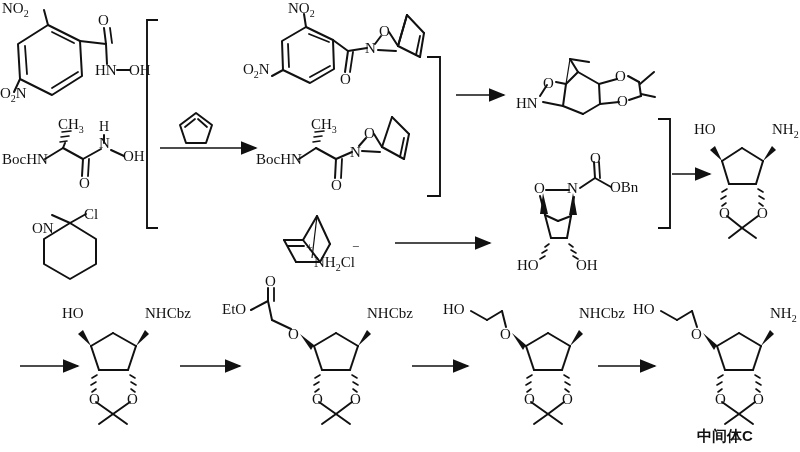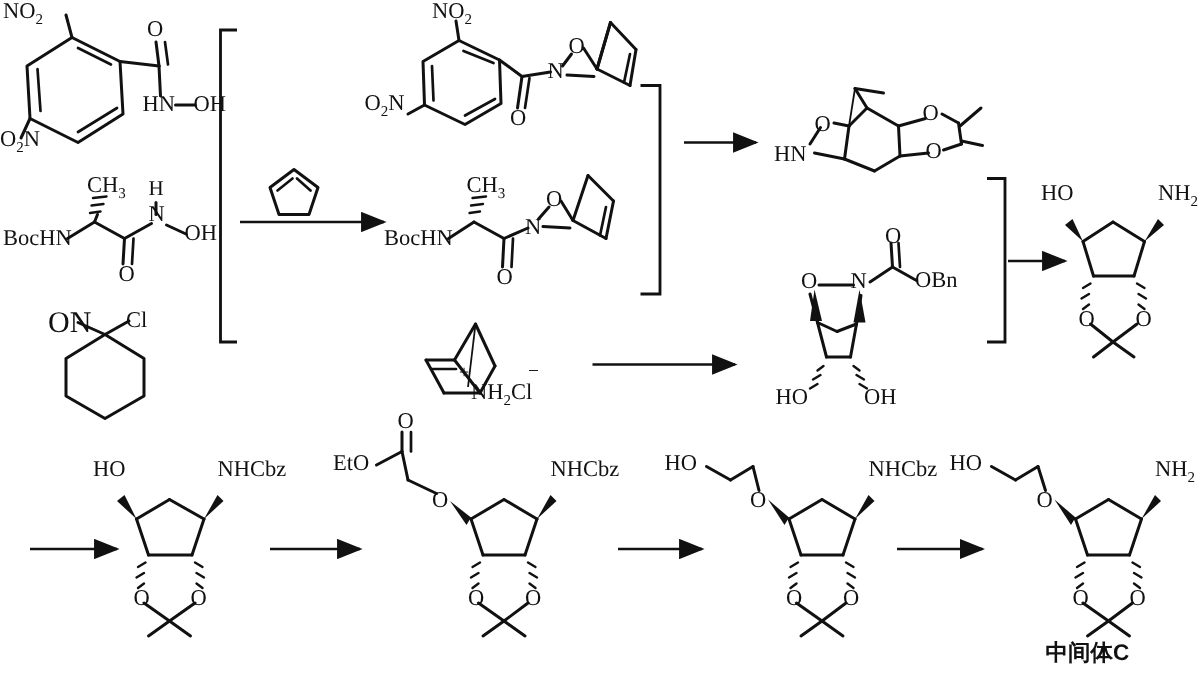--- a/index.html
+++ b/index.html
@@ -386,21 +386,21 @@
 <span class="lbl" style="left:95px;top:63px;font-size:15px;">HN</span>
 <span class="lbl" style="left:129px;top:63px;font-size:15px;">OH</span>
 
 <span class="lbl" style="left:58px;top:117px;font-size:15px;"><span>CH</span><sub style="font-size:10px">3</sub></span>
 <span class="lbl" style="left:2px;top:152px;font-size:15px;">BocHN</span>
 <span class="lbl" style="left:99px;top:120px;font-size:14px;">H</span>
 <span class="lbl" style="left:99px;top:136px;font-size:15px;">N</span>
 <span class="lbl" style="left:123px;top:149px;font-size:15px;">OH</span>
 <span class="lbl" style="left:79px;top:176px;font-size:15px;">O</span>
 
-<span class="lbl" style="left:32px;top:205px;font-size:20px;">ON</span>
+<span class="lbl" style="left:32px;top:221px;font-size:15px;">ON</span>
 <span class="lbl" style="left:84px;top:207px;font-size:15px;">Cl</span>
 
 <span class="lbl" style="left:288px;top:1px;font-size:15px;"><span>NO</span><sub style="font-size:10px">2</sub></span>
 <span class="lbl" style="left:243px;top:62px;font-size:15px;"><span>O</span><sub style="font-size:10px">2</sub><span>N</span></span>
 <span class="lbl" style="left:340px;top:72px;font-size:15px;">O</span>
 <span class="lbl" style="left:365px;top:41px;font-size:15px;">N</span>
 <span class="lbl" style="left:379px;top:24px;font-size:15px;">O</span>
 
 <span class="lbl" style="left:311px;top:117px;font-size:15px;"><span>CH</span><sub style="font-size:10px">3</sub></span>
 <span class="lbl" style="left:256px;top:152px;font-size:15px;">BocHN</span>

